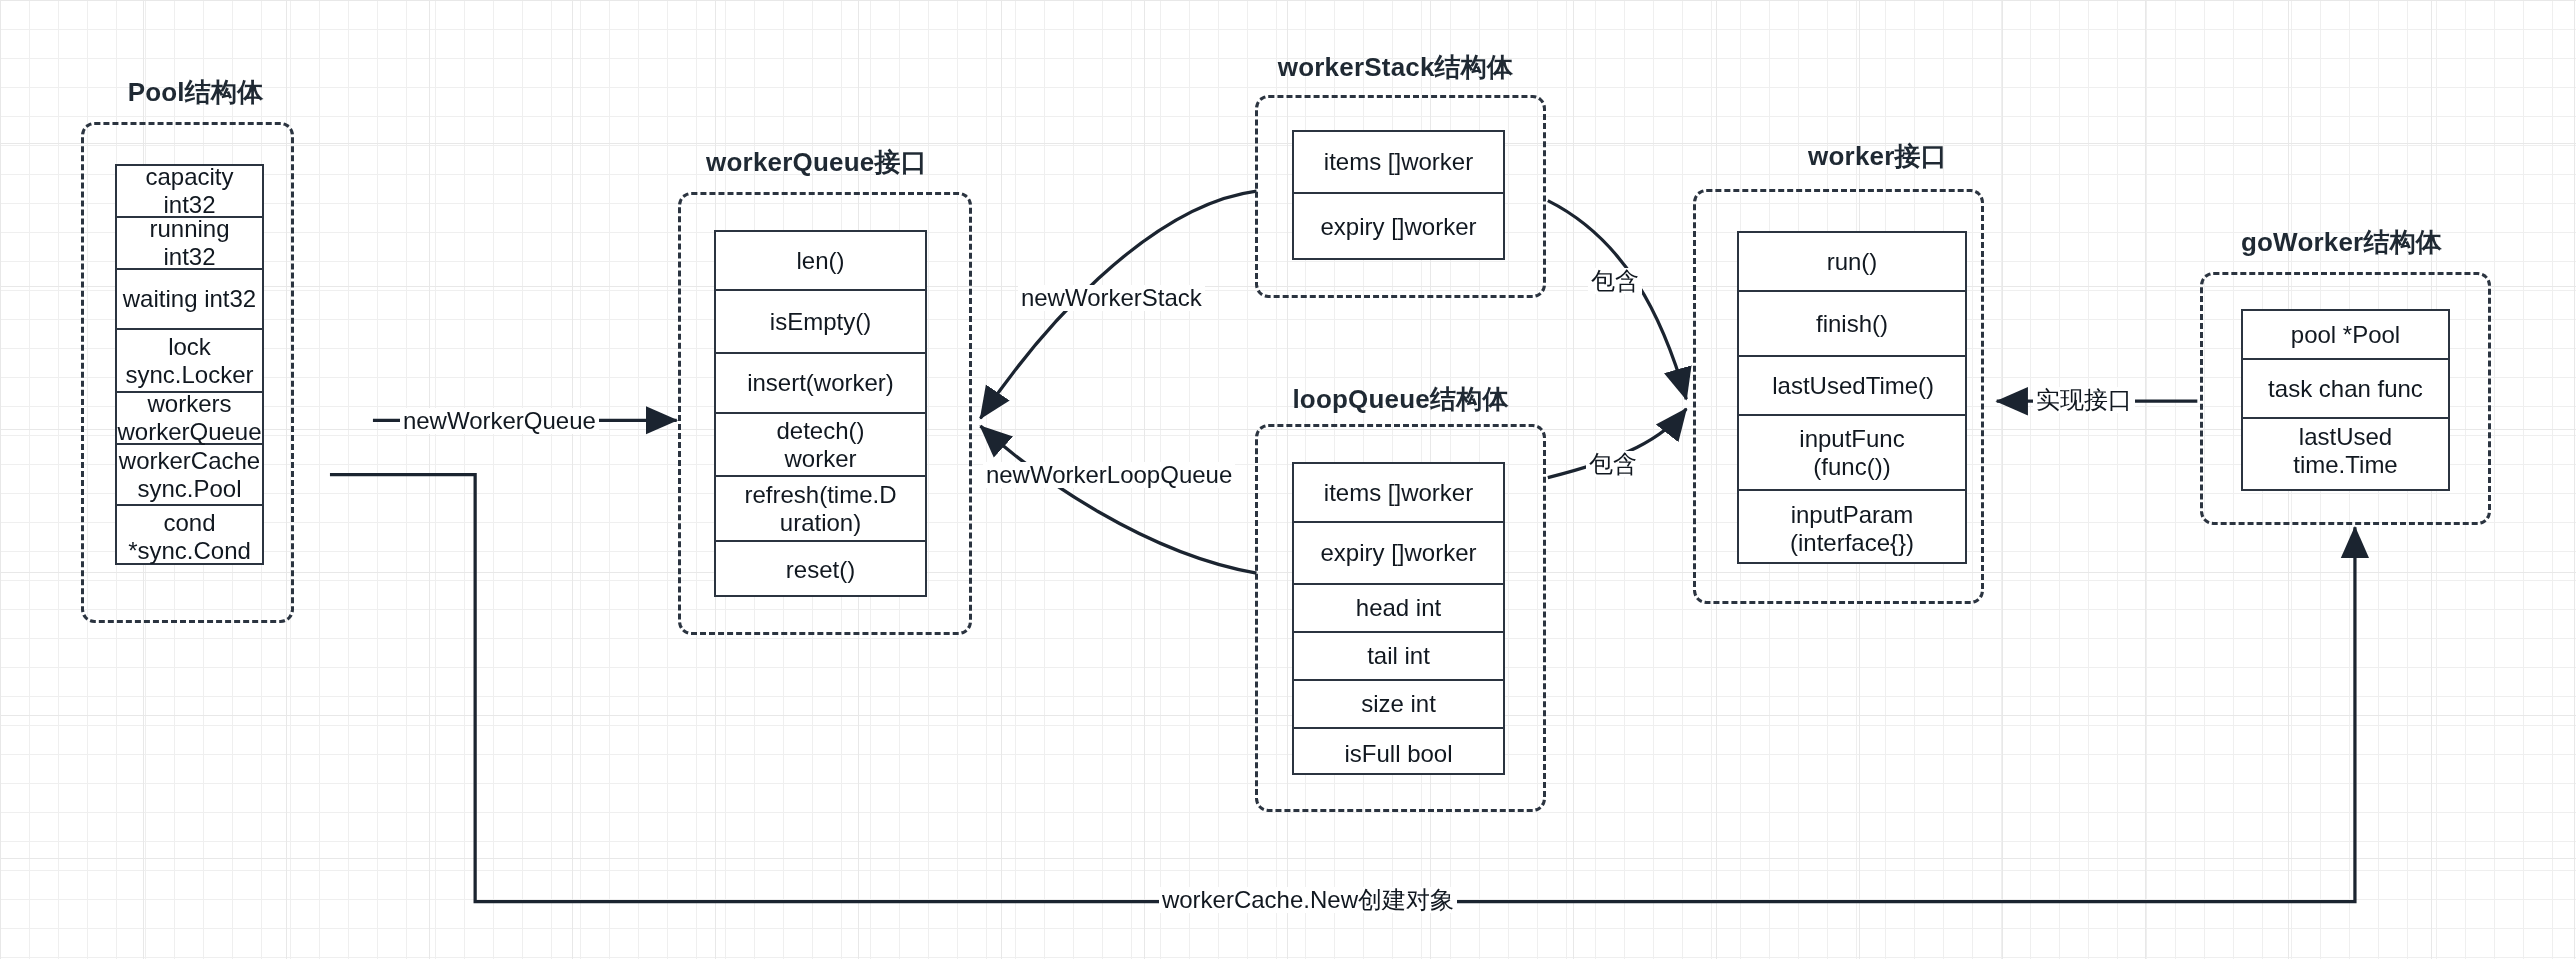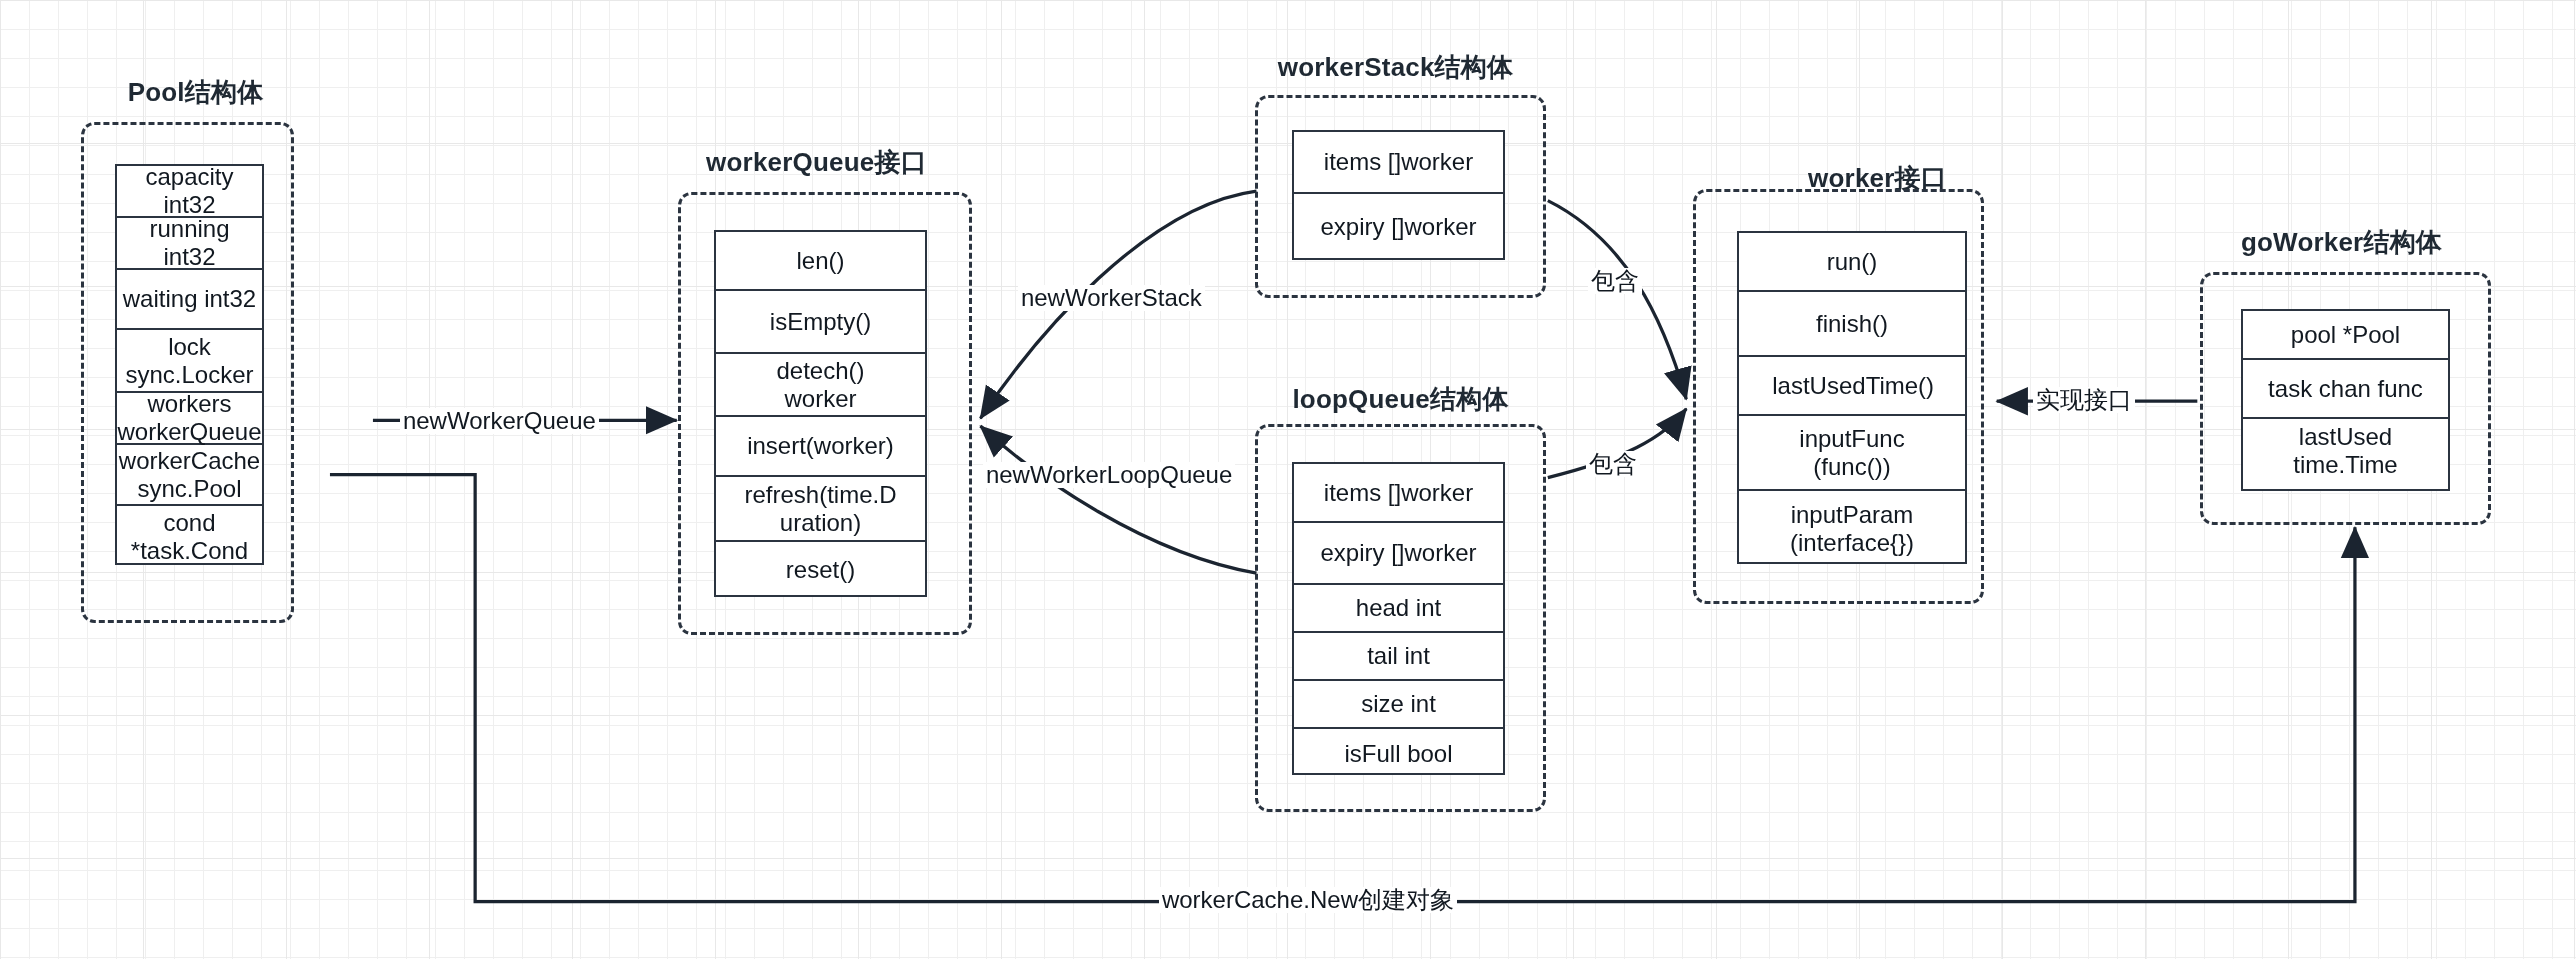--- a/index.html
+++ b/index.html
@@ -123,31 +123,31 @@
     <div class="field" style="height:52px;">capacity int32</div>
     <div class="field" style="height:52px;">running int32</div>
     <div class="field" style="height:60px;">waiting int32</div>
     <div class="field" style="height:63px;">lock
 sync.Locker</div>
     <div class="field" style="height:52px;">workers
 workerQueue</div>
     <div class="field" style="height:61px;">workerCache
 sync.Pool</div>
     <div class="field" style="height:61px;">cond
-*task.Cond</div>
+*sync.Cond</div>
   </div>
 
   <div class="grp-title" style="left:678px; top:145px; width:277px;">workerQueue接口</div>
   <div class="grp-box" style="left:678px; top:192px; width:294px; height:443px;"></div>
   <div class="fields" style="left:714px; top:230px; width:213px; height:367px;">
     <div class="field" style="height:59px;">len()</div>
     <div class="field" style="height:63px;">isEmpty()</div>
+    <div class="field" style="height:60px;">insert(worker)</div>
     <div class="field" style="height:63px;">detech()
 worker</div>
-    <div class="field" style="height:60px;">insert(worker)</div>
     <div class="field" style="height:65px;">refresh(time.D
 uration)</div>
     <div class="field" style="height:56px;">reset()</div>
   </div>
 
   <div class="grp-title" style="left:1252px; top:50px; width:287px;">workerStack结构体</div>
   <div class="grp-box" style="left:1255px; top:95px; width:291px; height:203px;"></div>
   <div class="fields" style="left:1292px; top:130px; width:213px; height:130px;">
     <div class="field" style="height:62px;">items []worker</div>
     <div class="field" style="height:65px;">expiry []worker</div>
@@ -157,21 +157,21 @@
   <div class="grp-box" style="left:1255px; top:424px; width:291px; height:388px;"></div>
   <div class="fields" style="left:1292px; top:462px; width:213px; height:313px;">
     <div class="field" style="height:59px;">items []worker</div>
     <div class="field" style="height:62px;">expiry []worker</div>
     <div class="field" style="height:48px;">head int</div>
     <div class="field" style="height:48px;">tail int</div>
     <div class="field" style="height:48px;">size int</div>
     <div class="field" style="height:49px;">isFull bool</div>
   </div>
 
-  <div class="grp-title" style="left:1763px; top:161px; width:229px;">worker接口</div>
+  <div class="grp-title" style="left:1763px; top:139px; width:229px;">worker接口</div>
   <div class="grp-box" style="left:1693px; top:189px; width:291px; height:415px;"></div>
   <div class="fields" style="left:1737px; top:231px; width:230px; height:333px;">
     <div class="field" style="height:59px;">run()</div>
     <div class="field" style="height:65px;">finish()</div>
     <div class="field" style="height:59px;padding-left:8px;">lastUsedTime()</div>
     <div class="field" style="height:75px;">inputFunc
 (func())</div>
     <div class="field" style="height:75px;">inputParam
 (interface{})</div>
   </div>

